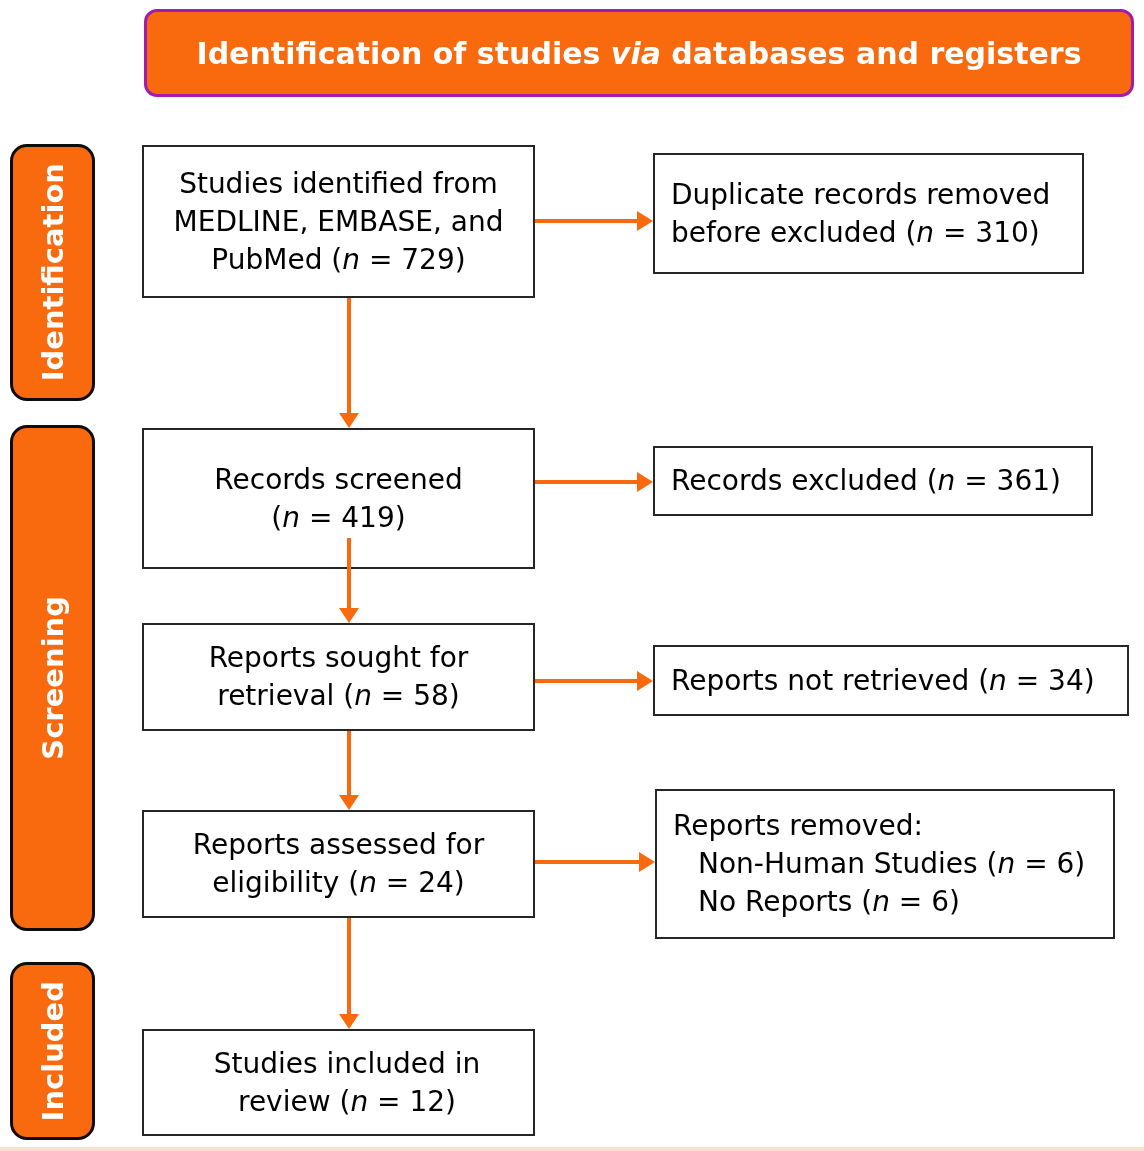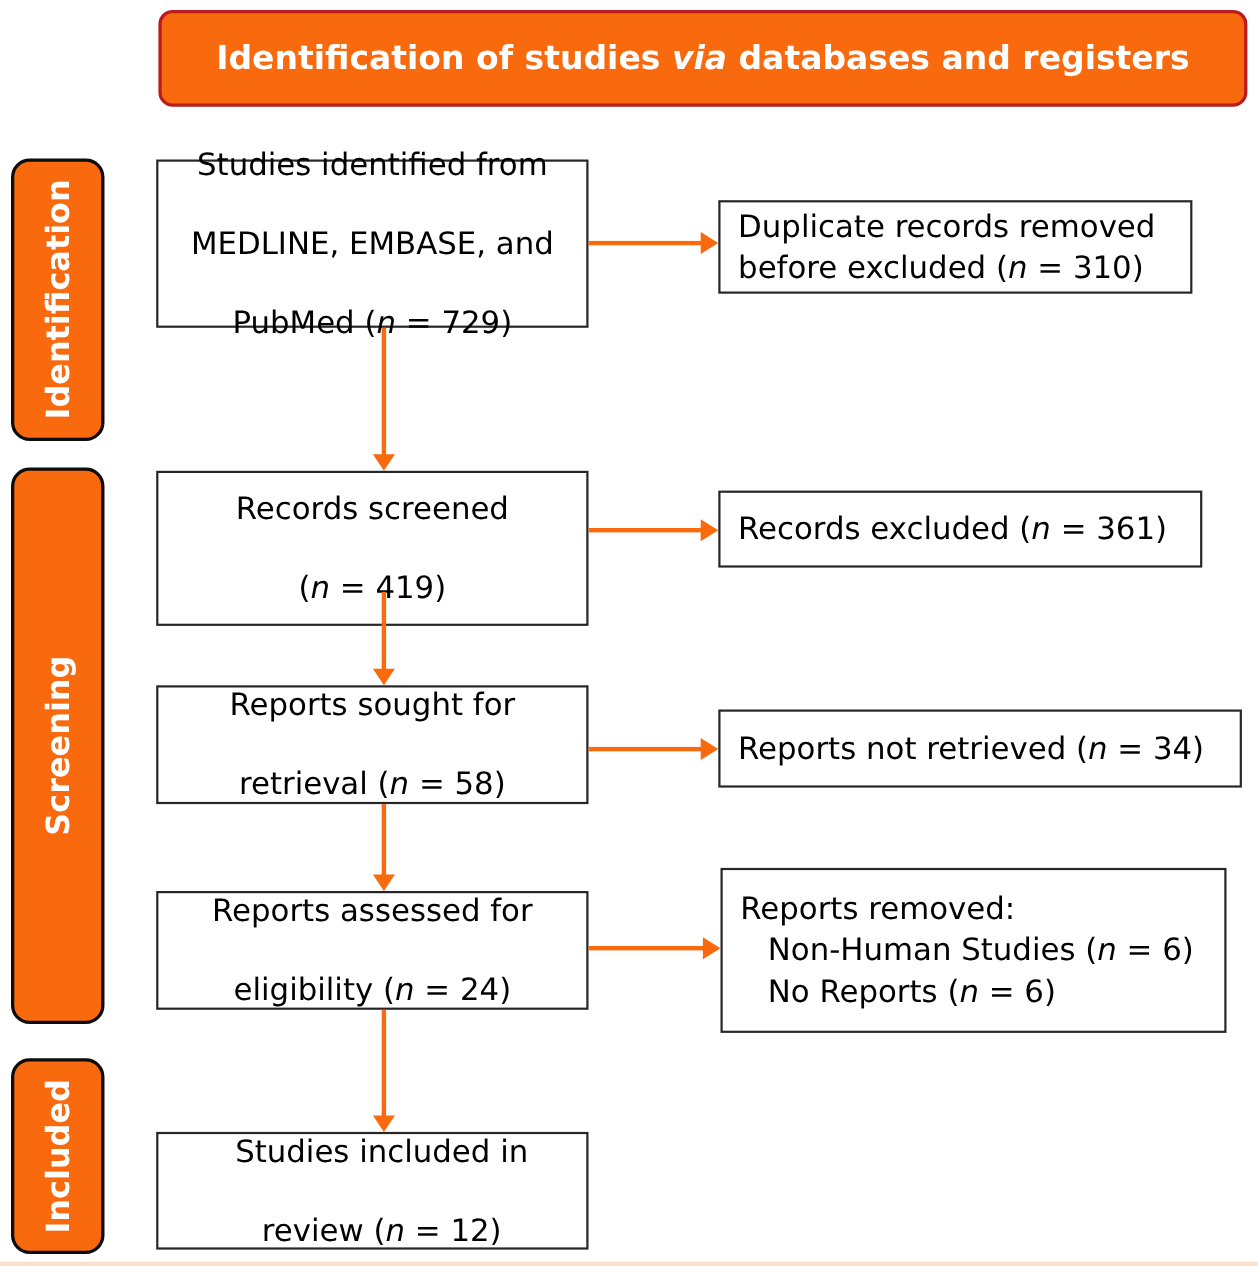--- a/index.html
+++ b/index.html
@@ -13,21 +13,21 @@
     height:1151px;
     background:#ffffff;
     overflow:hidden;
   }
   
   .banner{
     position:absolute;
     left:144px; top:9px;
     width:990px; height:88px;
     background:#F96A0E;
-    border:3px solid #b91c1c;
+    border:3px solid #a21caf;
     border-radius:13px;
     box-sizing:border-box;
     display:flex; align-items:center; justify-content:center;
     color:#ffffff;
     font-size:30px; font-weight:bold;
     white-space:pre;
   }
   .banner i{font-style:italic;}
   
   .stage{
@@ -54,29 +54,29 @@
     position:absolute;
     background:#ffffff;
     border:2px solid #262626;
     box-sizing:border-box;
     display:flex; flex-direction:column; justify-content:center;
     color:#000000;
     font-size:28px; line-height:38px;
   }
   .box .line{white-space:pre;}
   .box .line i{font-style:italic;}
-  .box.center{align-items:center; text-align:center;gap:34px;}
+  .box.center{align-items:center; text-align:center;}
   .box.leftalign{align-items:flex-start; text-align:left; padding-left:16px; padding-right:4px;}
   .line.indent{padding-left:25px;}
   .b1{left:142px; top:145px; width:393px; height:153px;}
   .b2{left:142px; top:428px; width:393px; height:141px;}
   .b3{left:142px; top:623px; width:393px; height:108px;}
   .b4{left:142px; top:810px; width:393px; height:108px;}
   .b5{left:142px; top:1029px; width:393px; height:107px;padding-left:17px;}
-  .r1{left:653px; top:182px; width:431px; height:85px;}
+  .r1{left:653px; top:153px; width:431px; height:121px;}
   .r2{left:653px; top:446px; width:440px; height:70px;}
   .r3{left:653px; top:645px; width:476px; height:71px;}
   .r4{left:655px; top:789px; width:460px; height:150px;}
   
   .varrow{
     position:absolute;
     width:4px;
     background:#F96A0E;
     transform:translateX(-2px);
   }

